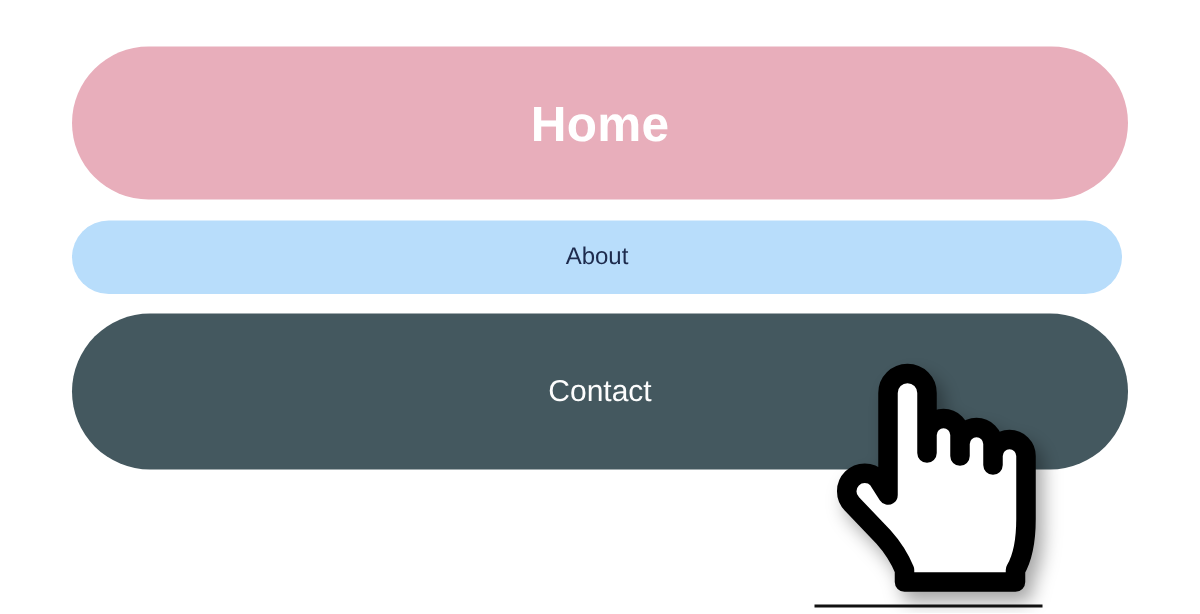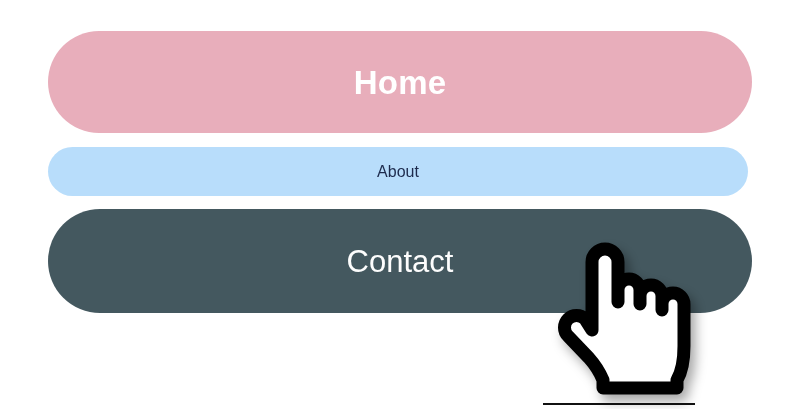--- a/index.html
+++ b/index.html
@@ -70,21 +70,21 @@
   #btn-contact {
     left: 48px;
     top: 209px;
     width: 704px;
     height: 104px;
     background: #44585f;
     border-radius: 52px;
   }
   #btn-contact .label {
     color: #fdfdfd;
-    font-size: 31px;
+    font-size: 20px;
     font-weight: 400;
     line-height: 1;
   }
 
   
   #cursor {
     position: absolute;
     left: 556px;
     top: 238px;
     width: 120px;

